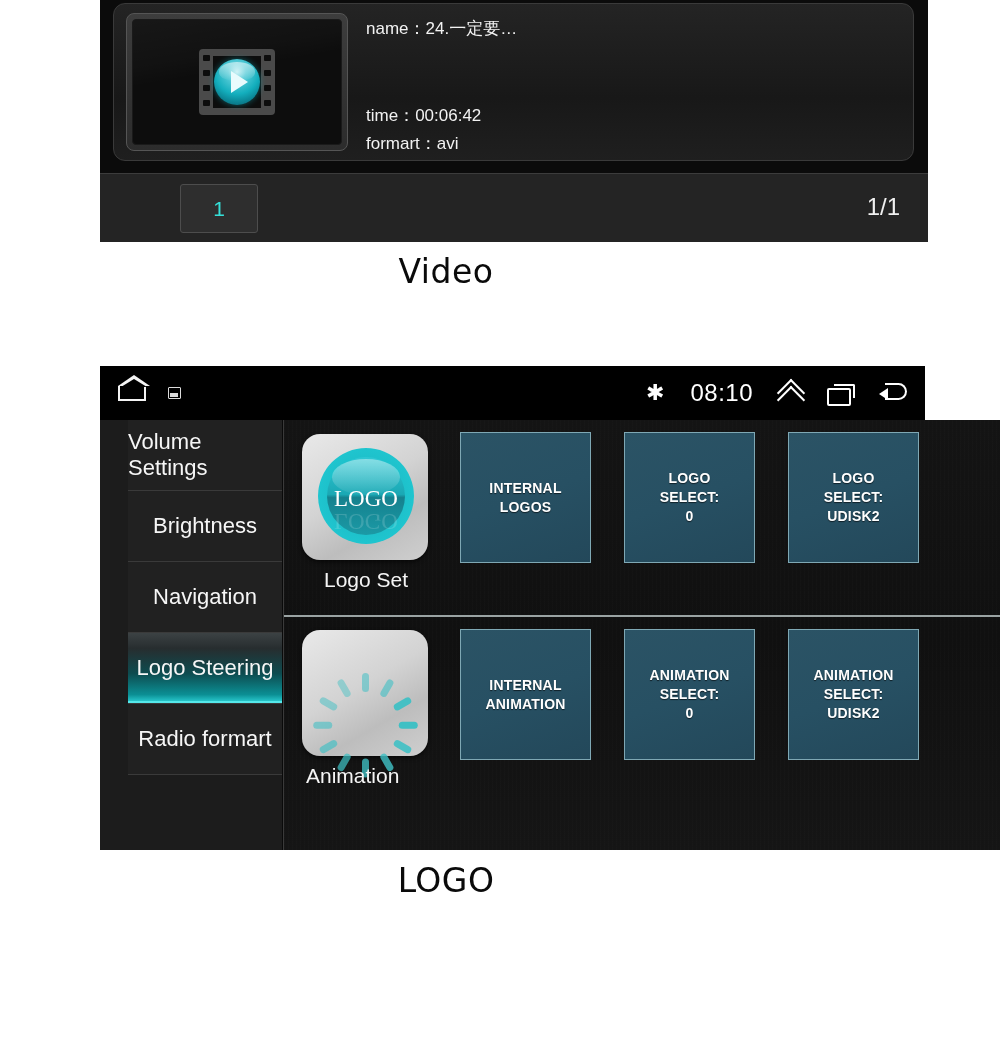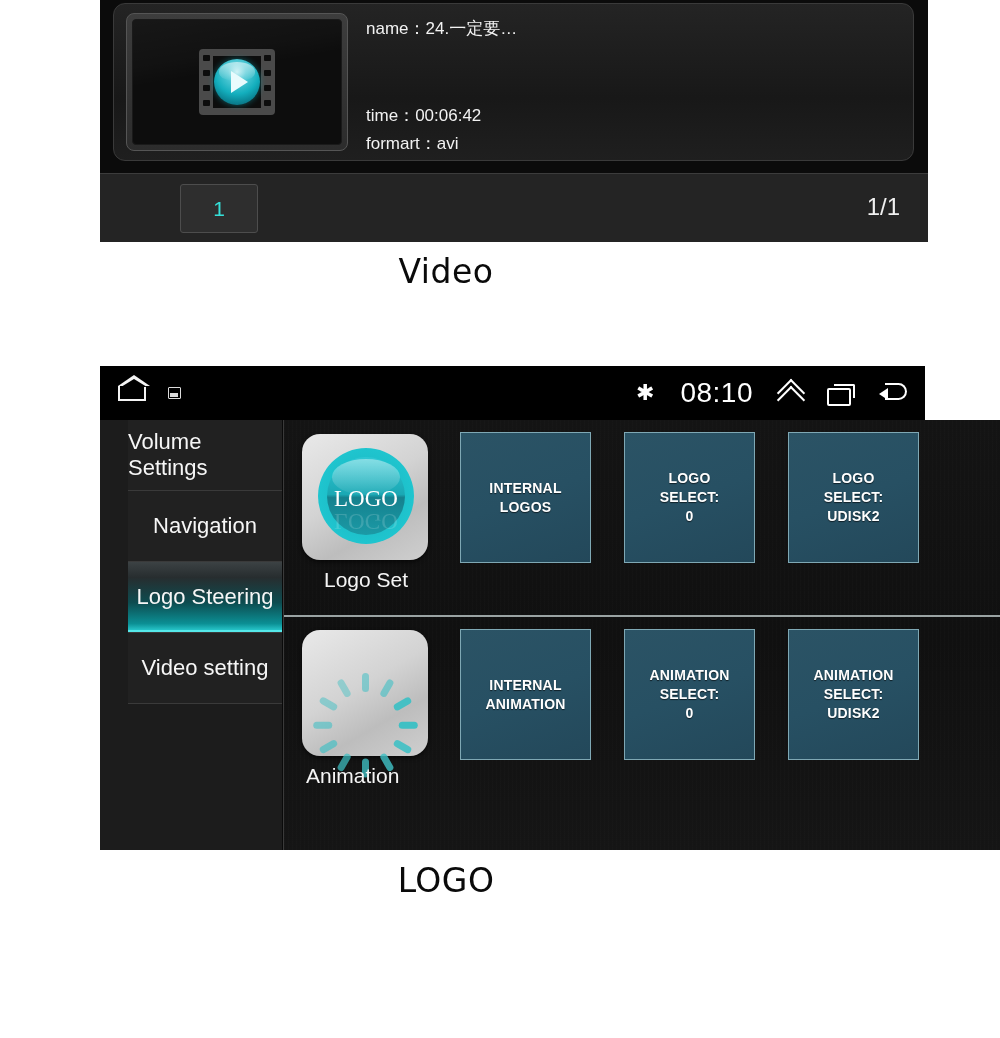--- a/index.html
+++ b/index.html
@@ -188,21 +188,21 @@
     border-radius: 1px;
   }
   .ico-shot::after {
     content: "";
     position: absolute;
     left: 1px; bottom: 1px;
     width: 8px; height: 4px;
     background: #dcdcdc;
   }
   .ico-bt { font-size: 22px; line-height: 1; color: #fff; }
-  #sb-time { font-size: 28px; letter-spacing: 0.5px; }
+  #sb-time { font-size: 24px; letter-spacing: 0.5px; }
   .ico-chev {
     width: 22px; height: 22px;
     position: relative;
   }
   .ico-chev::before, .ico-chev::after {
     content: "";
     position: absolute;
     left: 2px; width: 18px; height: 18px;
     border-left: 2.5px solid #fff;
     border-top: 2.5px solid #fff;
@@ -449,27 +449,30 @@
       <div class="ico-recents"></div>
       <div class="ico-back"></div>
     </div>
   </div>
 
   <div id="sidebar">
     <div class="side-item">
       <span>Volume Settings</span>
     </div>
     <div class="side-item">
+      <span>Brightness</span>
+    </div>
+    <div class="side-item">
       <span>Navigation</span>
     </div>
     <div class="side-item active">
       <span>Logo Steering</span>
     </div>
     <div class="side-item">
-      <span>Video setting</span>
+      <span>Radio formart</span>
     </div>
   </div>
 
   <div id="content">
 
     <div class="row-section">
       <div class="app-tile" style="left:18px; top:14px;">
         <div class="logo-circle">
           <div class="logo-inner"></div>
           <div class="logo-text">LOGO</div>

